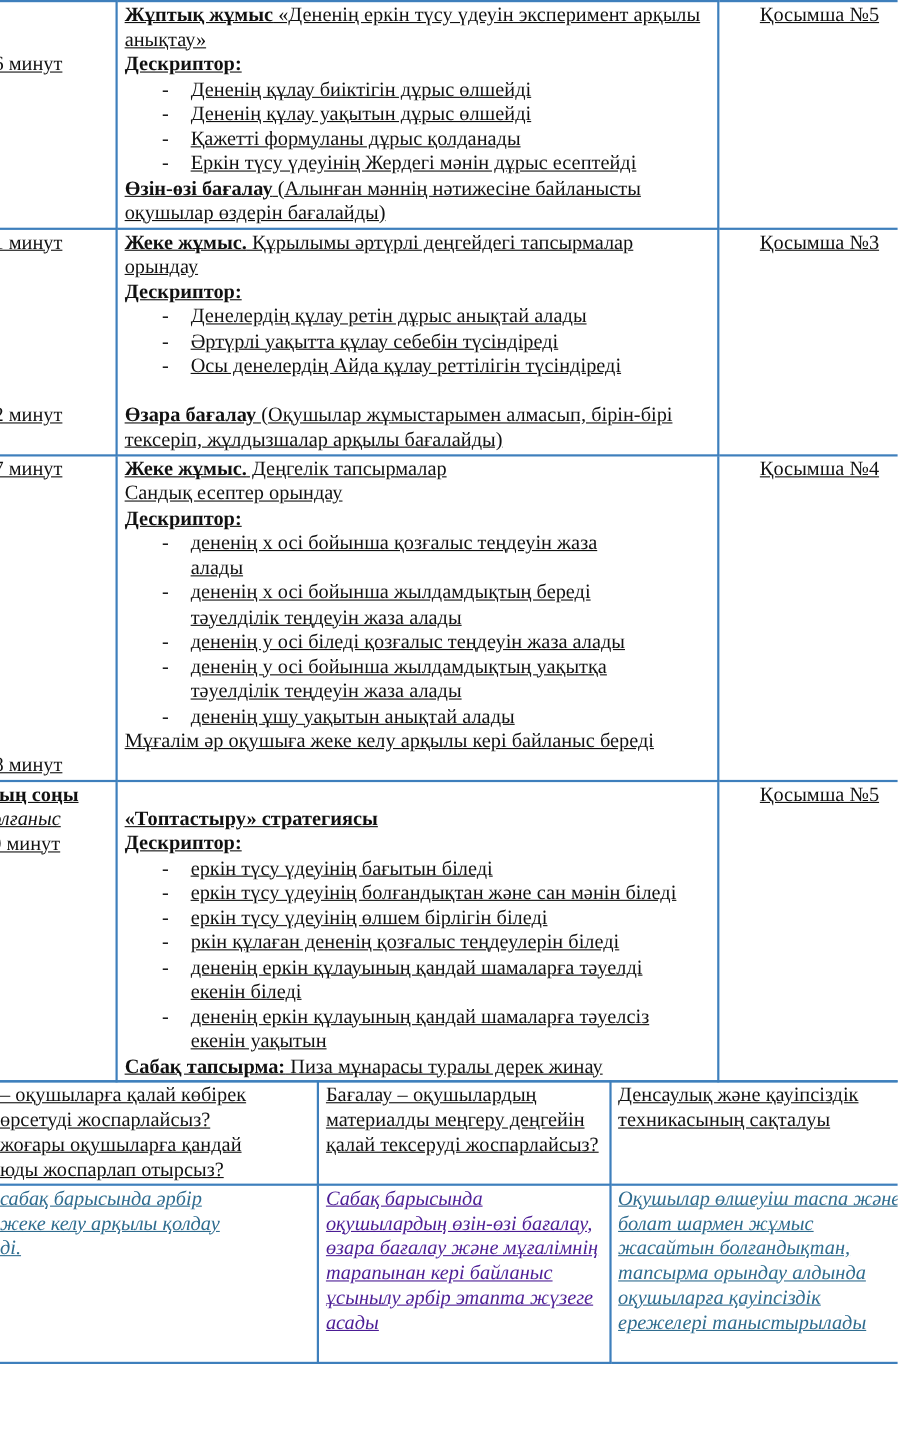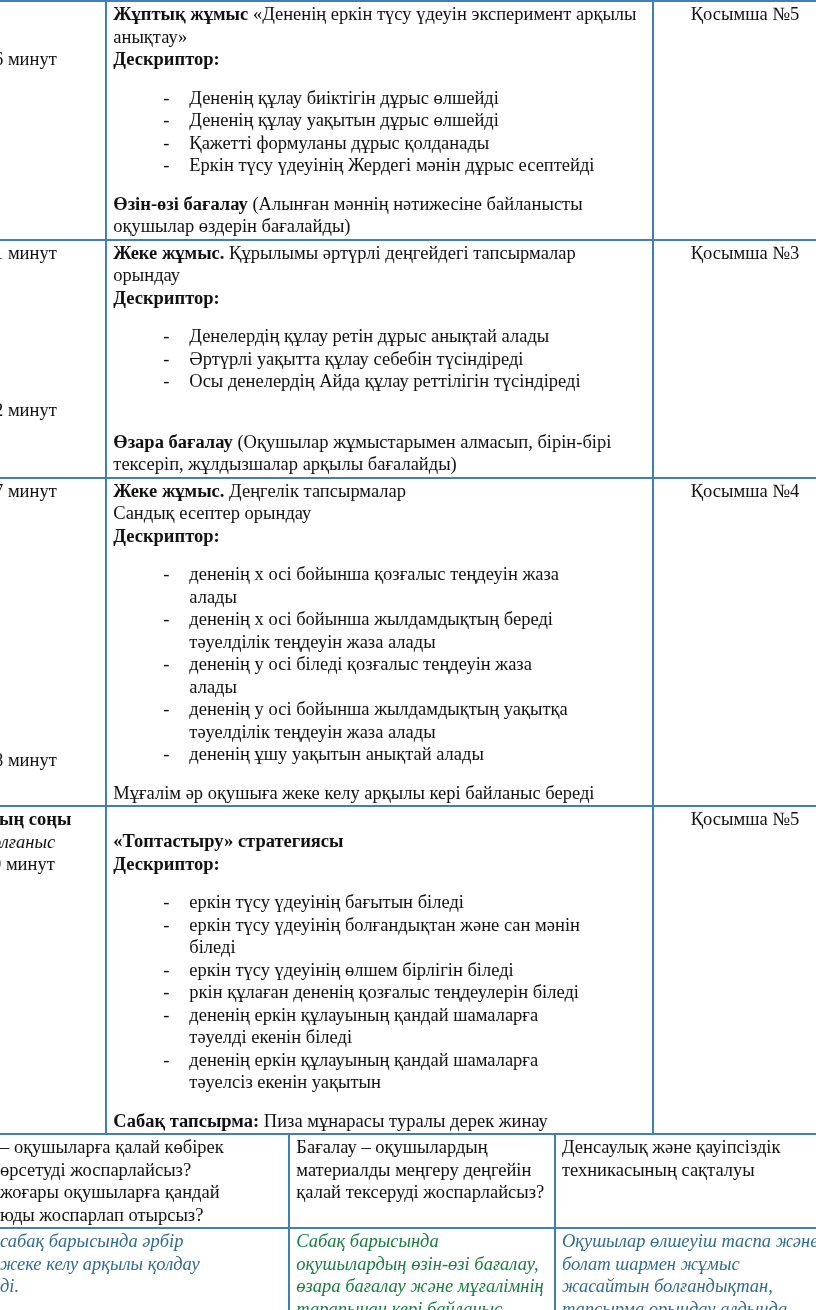--- a/index.html
+++ b/index.html
@@ -3,38 +3,38 @@
 <meta charset="utf-8">
 <style>
   html, body { margin: 0; padding: 0; background: #ffffff; }
   body {
     width: 816px; height: 1310px; overflow: hidden; position: relative;
     font-family: "Liberation Serif", "DejaVu Serif", serif;
     font-size: 18.5px; line-height: 22.5px; color: #111111;
   }
   .page { position: absolute; left: -10px; top: 0; width: 840px; }
   table { border-collapse: collapse; table-layout: fixed; }
-  td { border: 2px solid #3e7fbc; vertical-align: top; padding: 1px 6px; }
+  td { border: 2px solid #3e7fbc; vertical-align: top; padding: 1px 6px; text-decoration: underline; }
   .main-table { width: 840px; }
   .col-time { width: 112px; }
   .col-body { width: 531px; }
   .col-res { width: 171px; }
   .time { white-space: nowrap; padding-left: 2px; }
   .res { text-align: center; padding-left: 14px; }
   b, .bold { font-weight: bold; }
-  .desc-list { list-style: none; margin: 16px; padding: 0 0 0 28px; }
+  .desc-list { list-style: none; margin: 0; padding: 0 0 0 28px; }
   .desc-list li { position: relative; padding-left: 32px; }
   .desc-list li::before { content: "-"; position: absolute; left: 6px; }
   .gap { height: 22px; }
   .bottom-table { width: 840px; margin-top: -2px; }
   .b-col1 { width: 283px; }
   .b-col2 { width: 252px; }
   .b-col3 { width: 260px; }
   .q { padding: 1px 6px; }
-  .ans { font-style: italic; color: #15803d; padding: 1px 6px; }
+  .ans { font-style: italic; color: #4c1d95; padding: 1px 6px; }
   .ans.teal { color: #2f6c8f; }
   .italic { font-style: italic; }
 </style>
 </head>
 <body>
 
 <div class="page">
   <table class="main-table">
     <colgroup>
         <col class="col-time">

